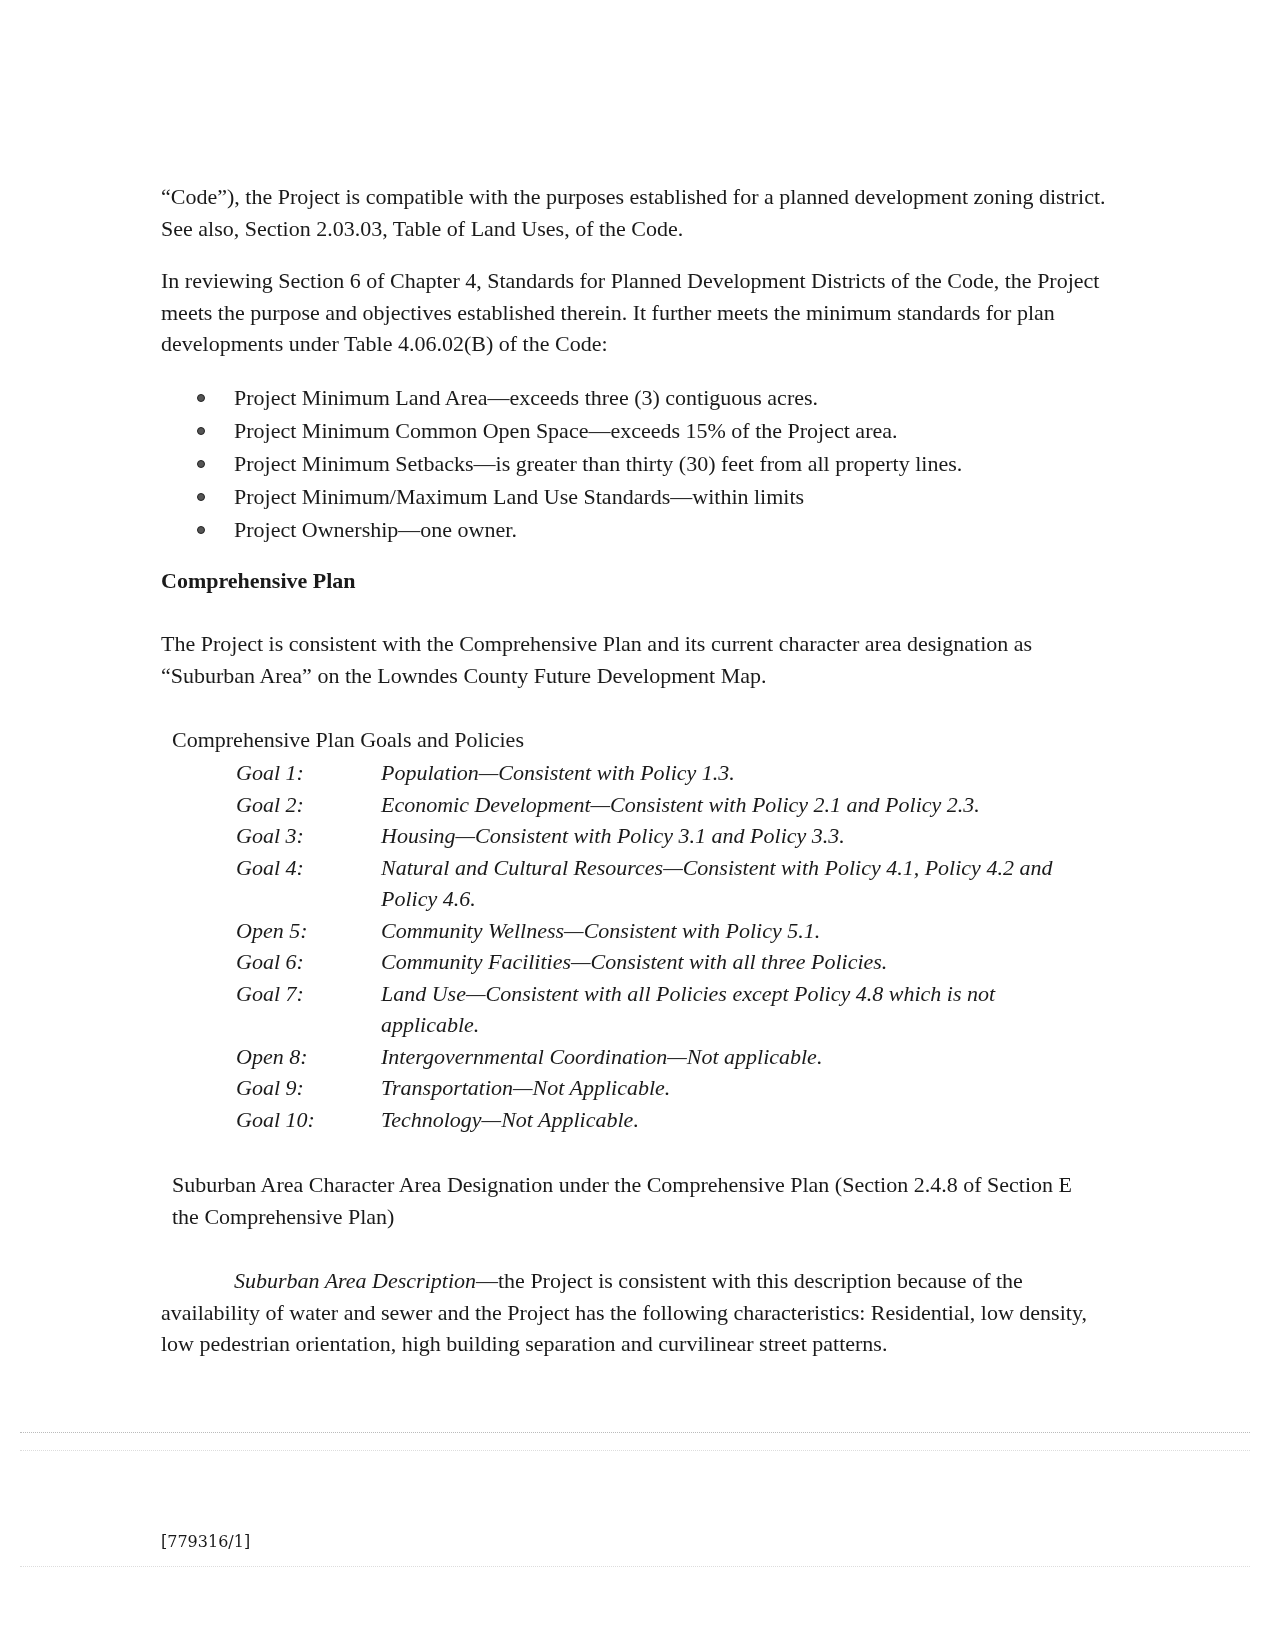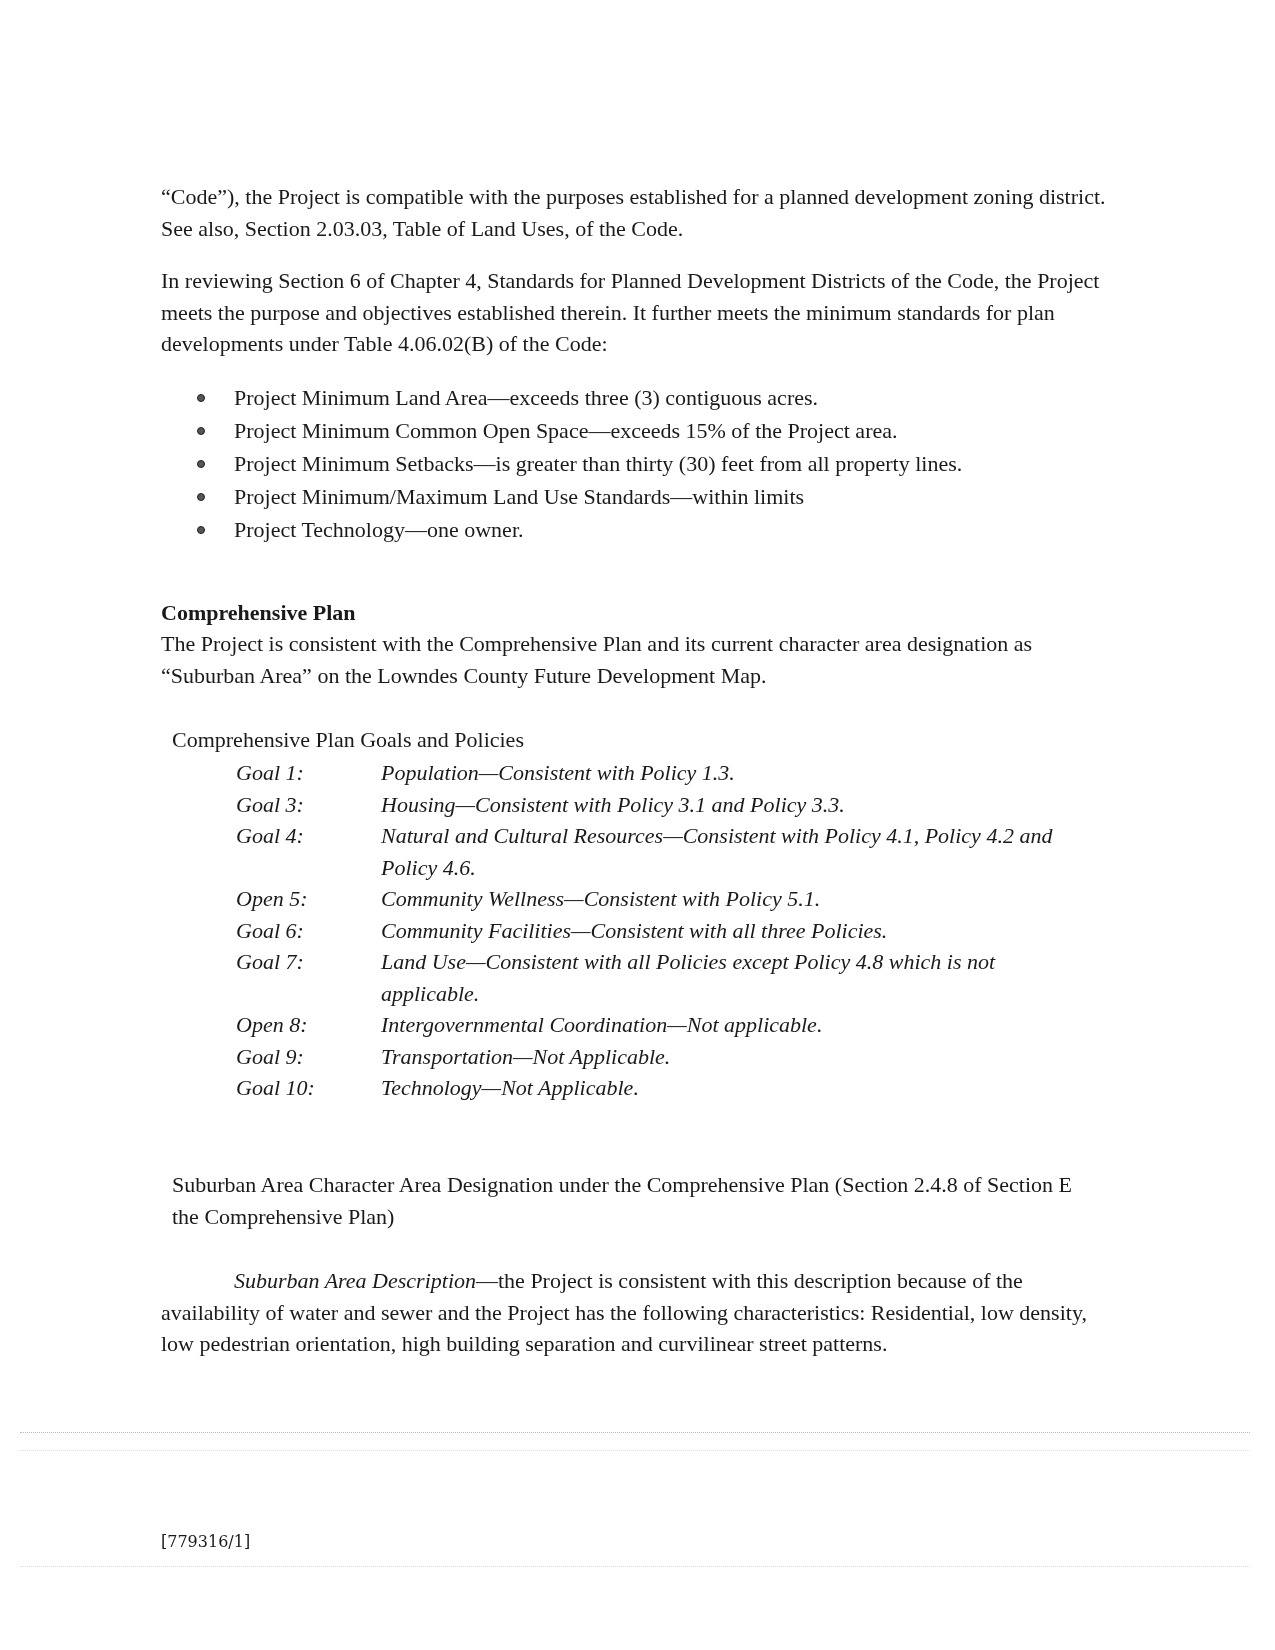--- a/index.html
+++ b/index.html
@@ -3,53 +3,57 @@
 <meta charset="utf-8">
 <style>
   html,body{margin:0;padding:0;background:#fff;}
   body{width:1275px;height:1650px;position:relative;overflow:hidden;
        font-family:"Liberation Serif","DejaVu Serif",serif;color:#1a1a1a;font-size:22px;}
   .p{position:absolute;left:161px;width:950px;line-height:31.5px;margin:0;}
   .bullets{position:absolute;left:197px;top:381px;margin:0;padding:0;list-style:none;}
   .bullets li{position:relative;padding-left:37px;line-height:33px;}
   .bullets li .dot{position:absolute;left:0;top:13px;width:8px;height:8px;border-radius:50%;
        background:#555;border:1px solid #222;box-sizing:border-box;}
-  .h-bold{position:absolute;left:161px;top:600px;font-weight:bold;}
+  .h-bold{position:absolute;left:161px;top:568px;font-weight:bold;}
   .u{text-underline-offset:3px;margin-left:11px;}
   .goals{position:absolute;left:236px;top:757px;font-style:italic;}
   .goal{display:flex;line-height:31.5px;}
   .goal .gl{width:145px;flex:none;}
   .goal .gt{width:700px;}
   .footer{position:absolute;left:161px;top:1532px;font-size:16px;font-family:"DejaVu Serif",serif;}
   .scanline{position:absolute;left:20px;width:1230px;border-top:1px dotted #bbb;}
 </style>
 </head>
 <body>
 
 <p class="p" style="top:181px">“Code”), the Project is compatible with the purposes established for a planned development zoning district.  See also, Section 2.03.03, Table of Land Uses, of the Code.</p>
 <p class="p" style="top:265px">In reviewing Section 6 of Chapter 4, Standards for Planned Development Districts of the Code, the Project meets the purpose and objectives established therein.   It further meets the minimum standards for plan developments under Table 4.06.02(B) of the Code:</p>
 
 <ul class="bullets">
   <li><span class="dot"></span><span>Project Minimum Land Area—exceeds three (3) contiguous acres.</span></li>
   <li><span class="dot"></span><span>Project Minimum Common Open Space—exceeds 15% of the Project area.</span></li>
   <li><span class="dot"></span><span>Project Minimum Setbacks—is greater than thirty (30) feet from all property lines.</span></li>
   <li><span class="dot"></span><span>Project Minimum/Maximum Land Use Standards—within limits</span></li>
-  <li><span class="dot"></span><span>Project Technology—one owner.</span></li>
+  <li><span class="dot"></span><span>Project Ownership—one owner.</span></li>
 </ul>
 
 <div class="h-bold">Comprehensive Plan</div>
 
 <p class="p" style="top:628px">The Project is consistent with the Comprehensive Plan and its current character area designation as “Suburban Area” on the Lowndes County Future Development Map.</p>
 
 <div class="p u" style="top:724px">Comprehensive Plan Goals and Policies</div>
 
 <div class="goals">
   <div class="goal">
       <span class="gl">Goal 1:</span>
       <span class="gt">Population—Consistent with Policy 1.3.</span>
+    </div>
+  <div class="goal">
+      <span class="gl">Goal 2:</span>
+      <span class="gt">Economic Development—Consistent with Policy 2.1 and Policy 2.3.</span>
     </div>
   <div class="goal">
       <span class="gl">Goal 3:</span>
       <span class="gt">Housing—Consistent with Policy 3.1 and Policy 3.3.</span>
     </div>
   <div class="goal">
       <span class="gl">Goal 4:</span>
       <span class="gt">Natural and Cultural Resources—Consistent with Policy 4.1, Policy 4.2 and Policy 4.6.</span>
     </div>
   <div class="goal">

